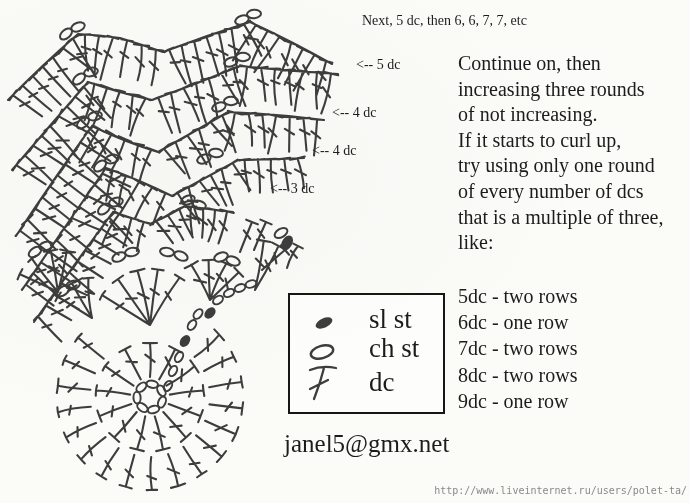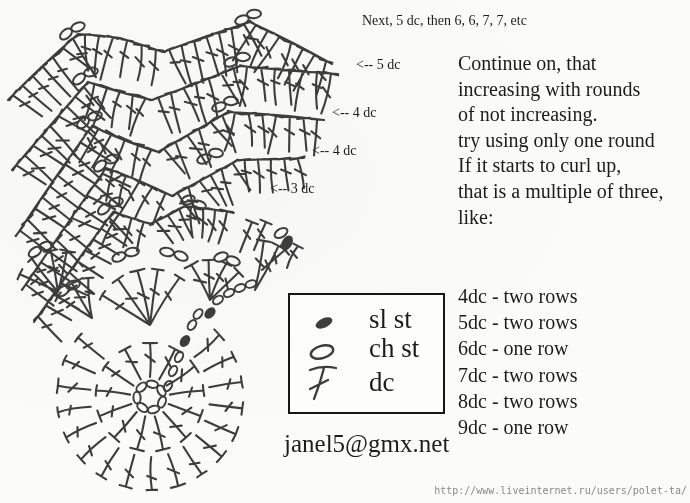--- a/index.html
+++ b/index.html
@@ -90,31 +90,31 @@
     </svg>
 
   <div class="abs" id="header-note">Next, 5 dc, then 6, 6, 7, 7, etc</div>
 
   <div class="abs arrow" id="arrow-0">&lt;-- 5 dc</div>
   <div class="abs arrow" id="arrow-1">&lt;-- 4 dc</div>
   <div class="abs arrow" id="arrow-2">&lt;-- 4 dc</div>
   <div class="abs arrow" id="arrow-3">&lt;-- 3 dc</div>
 
   <div class="abs" id="instructions">
-    <div class="line">Continue on, that</div>
-    <div class="line">increasing with rounds</div>
+    <div class="line">Continue on, then</div>
+    <div class="line">increasing three rounds</div>
     <div class="line">of not increasing.</div>
+    <div class="line">If it starts to curl up,</div>
     <div class="line">try using only one round</div>
-    <div class="line">If it starts to curl up,</div>
+    <div class="line">of every number of dcs</div>
     <div class="line">that is a multiple of three,</div>
     <div class="line">like:</div>
   </div>
 
   <div class="abs" id="dc-rows">
-    <div class="line">4dc - two rows</div>
     <div class="line">5dc - two rows</div>
     <div class="line">6dc - one row</div>
     <div class="line">7dc - two rows</div>
     <div class="line">8dc - two rows</div>
     <div class="line">9dc - one row</div>
   </div>
 
   <div class="abs" id="legend-box">
     <svg class="legend-icon" id="sl-icon" width="40" height="24">
       <ellipse cx="20" cy="12" rx="9" ry="4.6" transform="rotate(-25 20 12)" fill="#3d3d3d"></ellipse>

